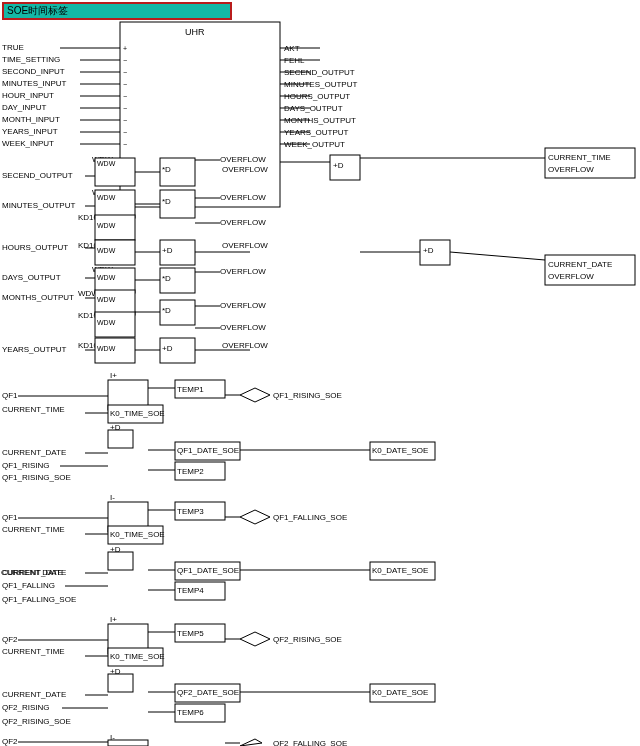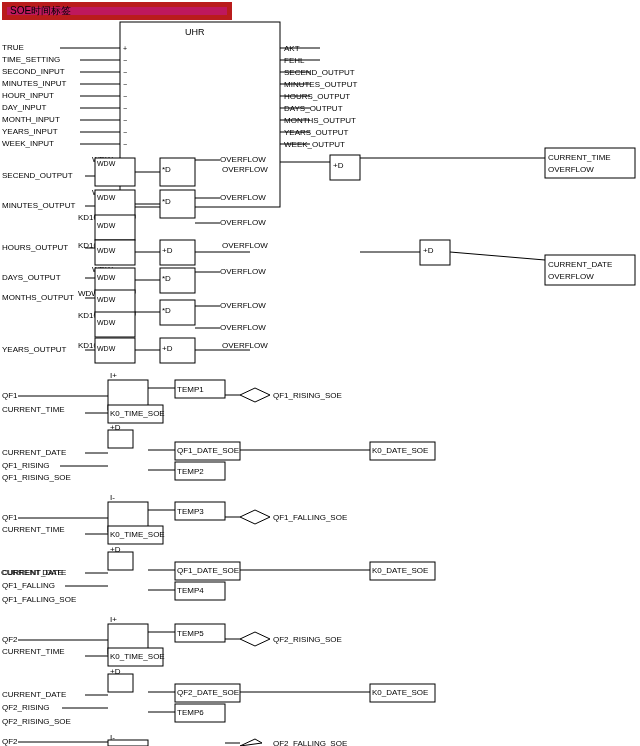--- a/index.html
+++ b/index.html
@@ -17,26 +17,26 @@
       width: 640px;
       min-height: 746px;
       background: #fff;
     }
     .title-box {
       position: absolute;
       top: 2px;
       left: 2px;
       width: 230px;
       height: 18px;
-      border: 5px solid #b91c1c;
+      border: 2px solid #b91c1c;
       display: flex;
       align-items: center;
       padding-left: 3px;
       font-size: 10px;
-      background: #be185d;
+      background: #14b8a6;
     }
     
     .diagram-svg {
       position: absolute;
       top: 0;
       left: 0;
       width: 640px;
       height: 746px;
     }
   </style>

